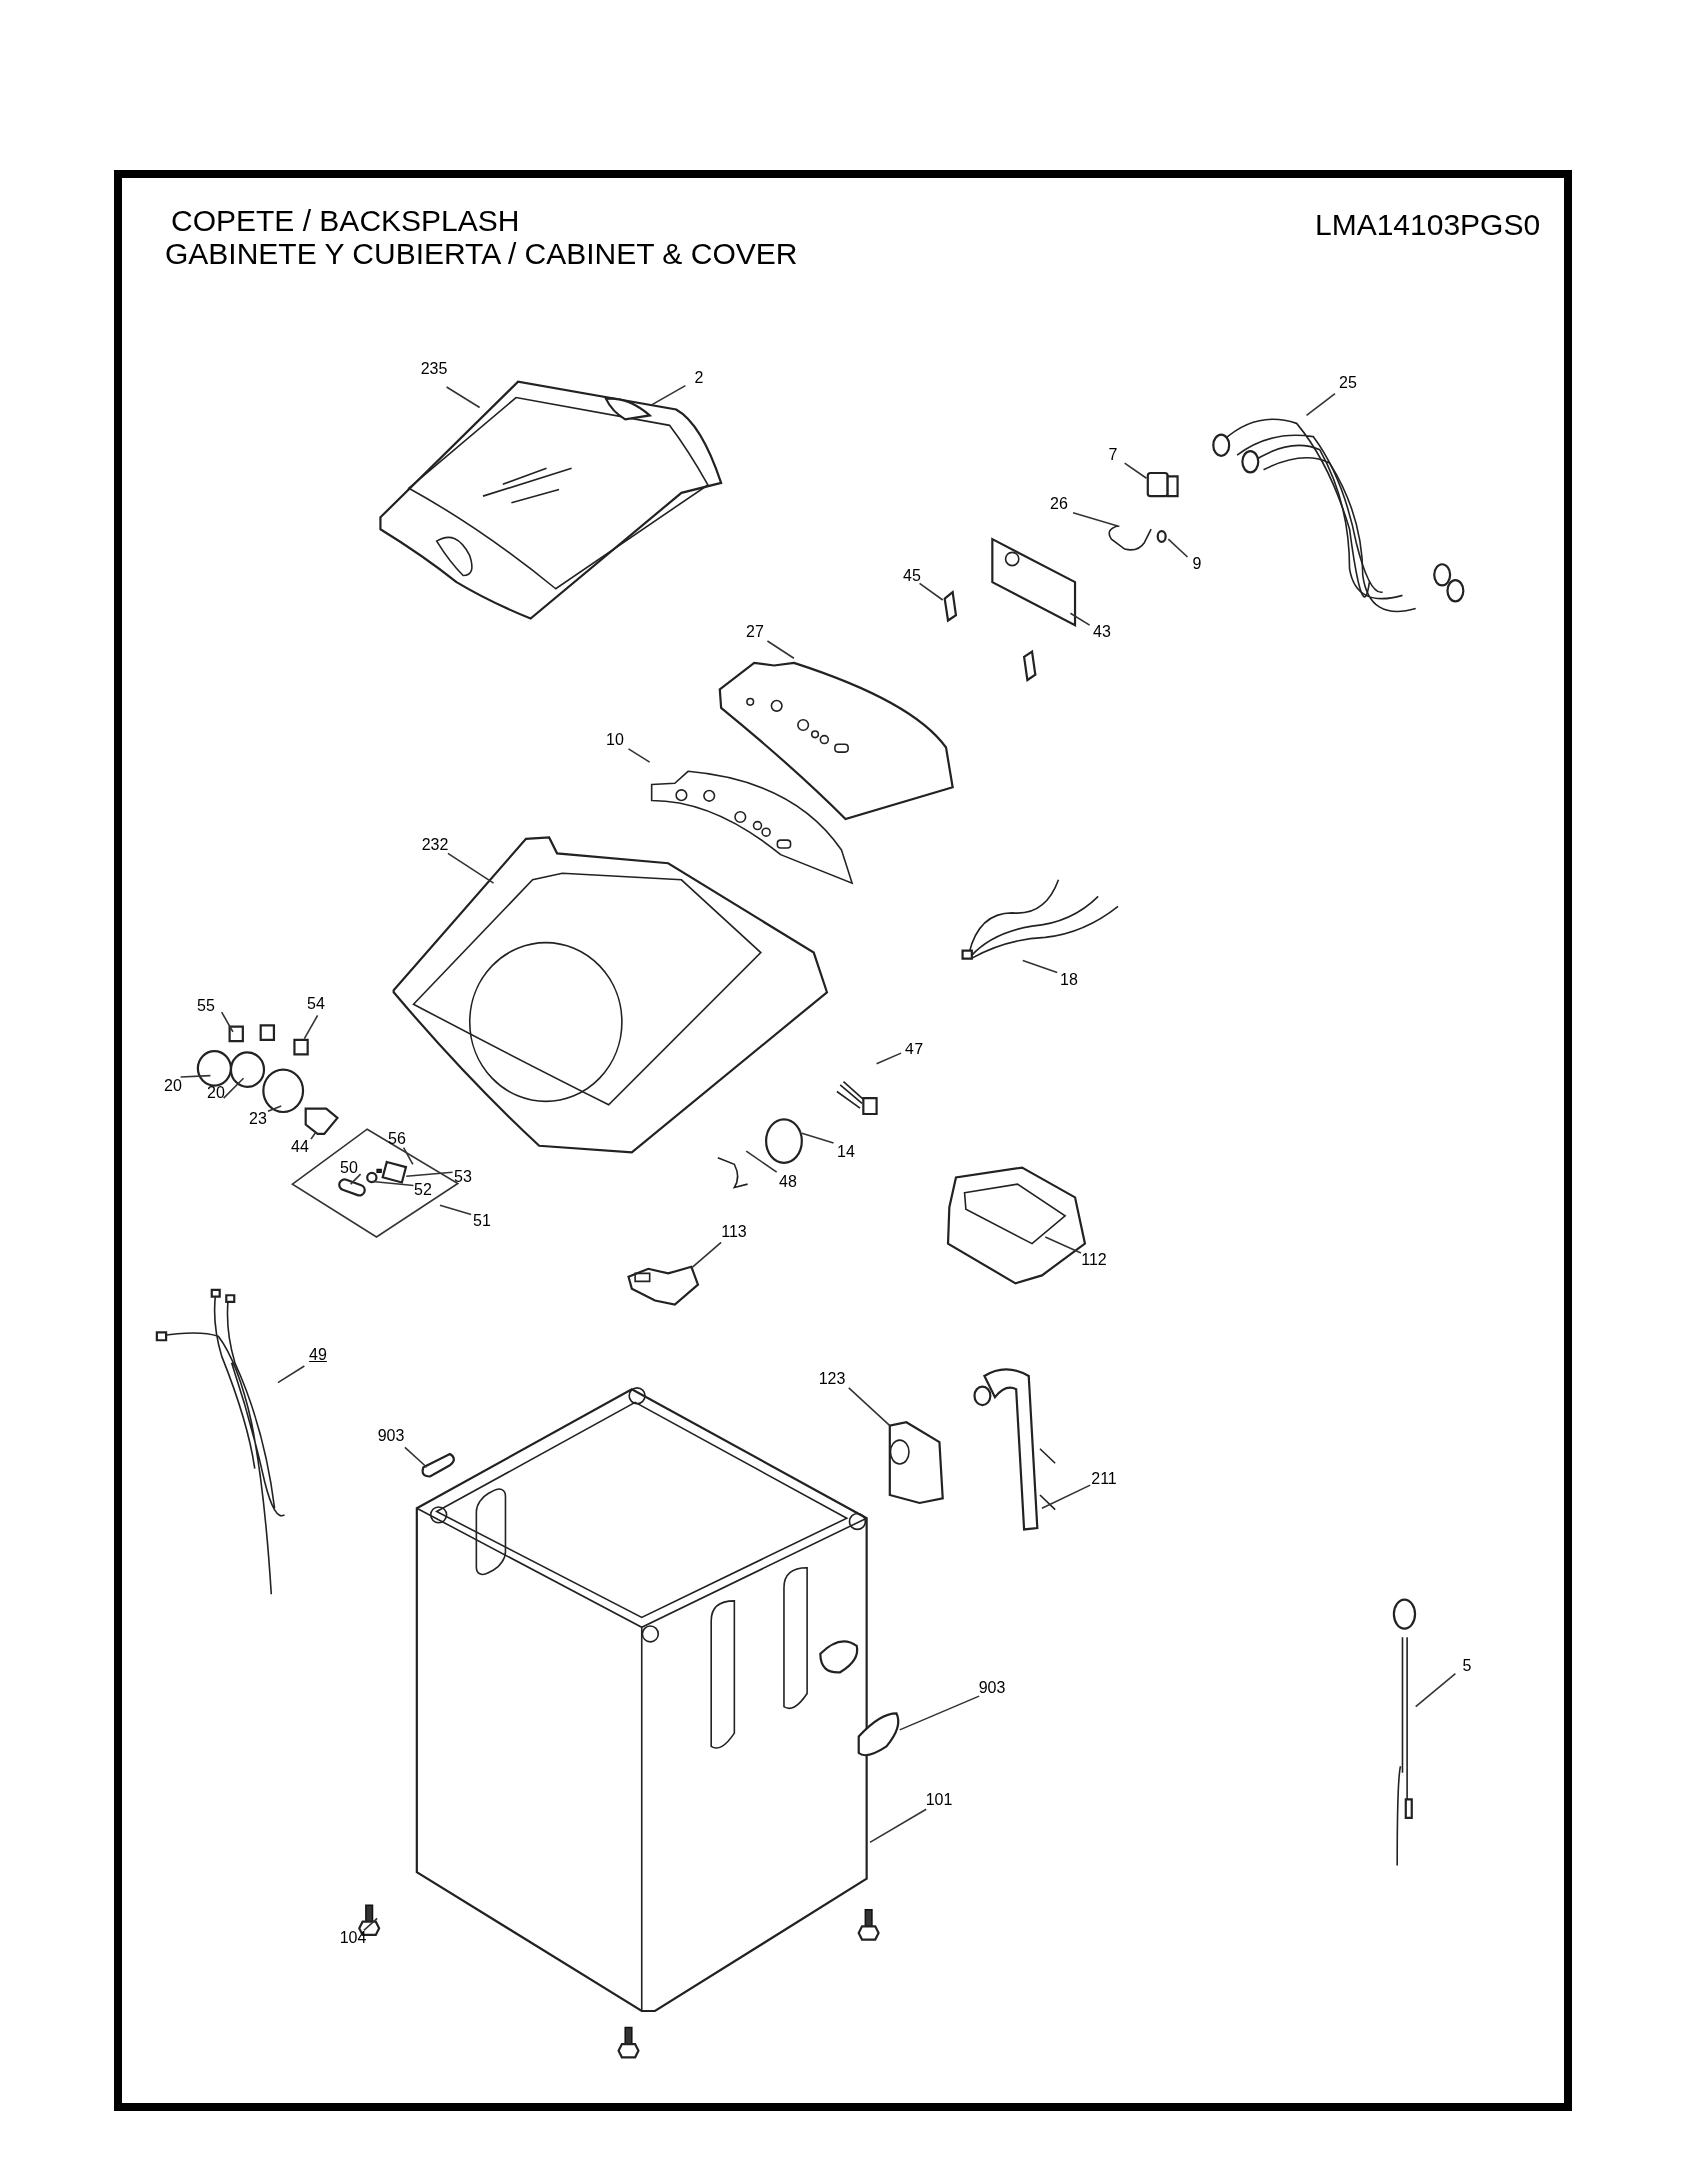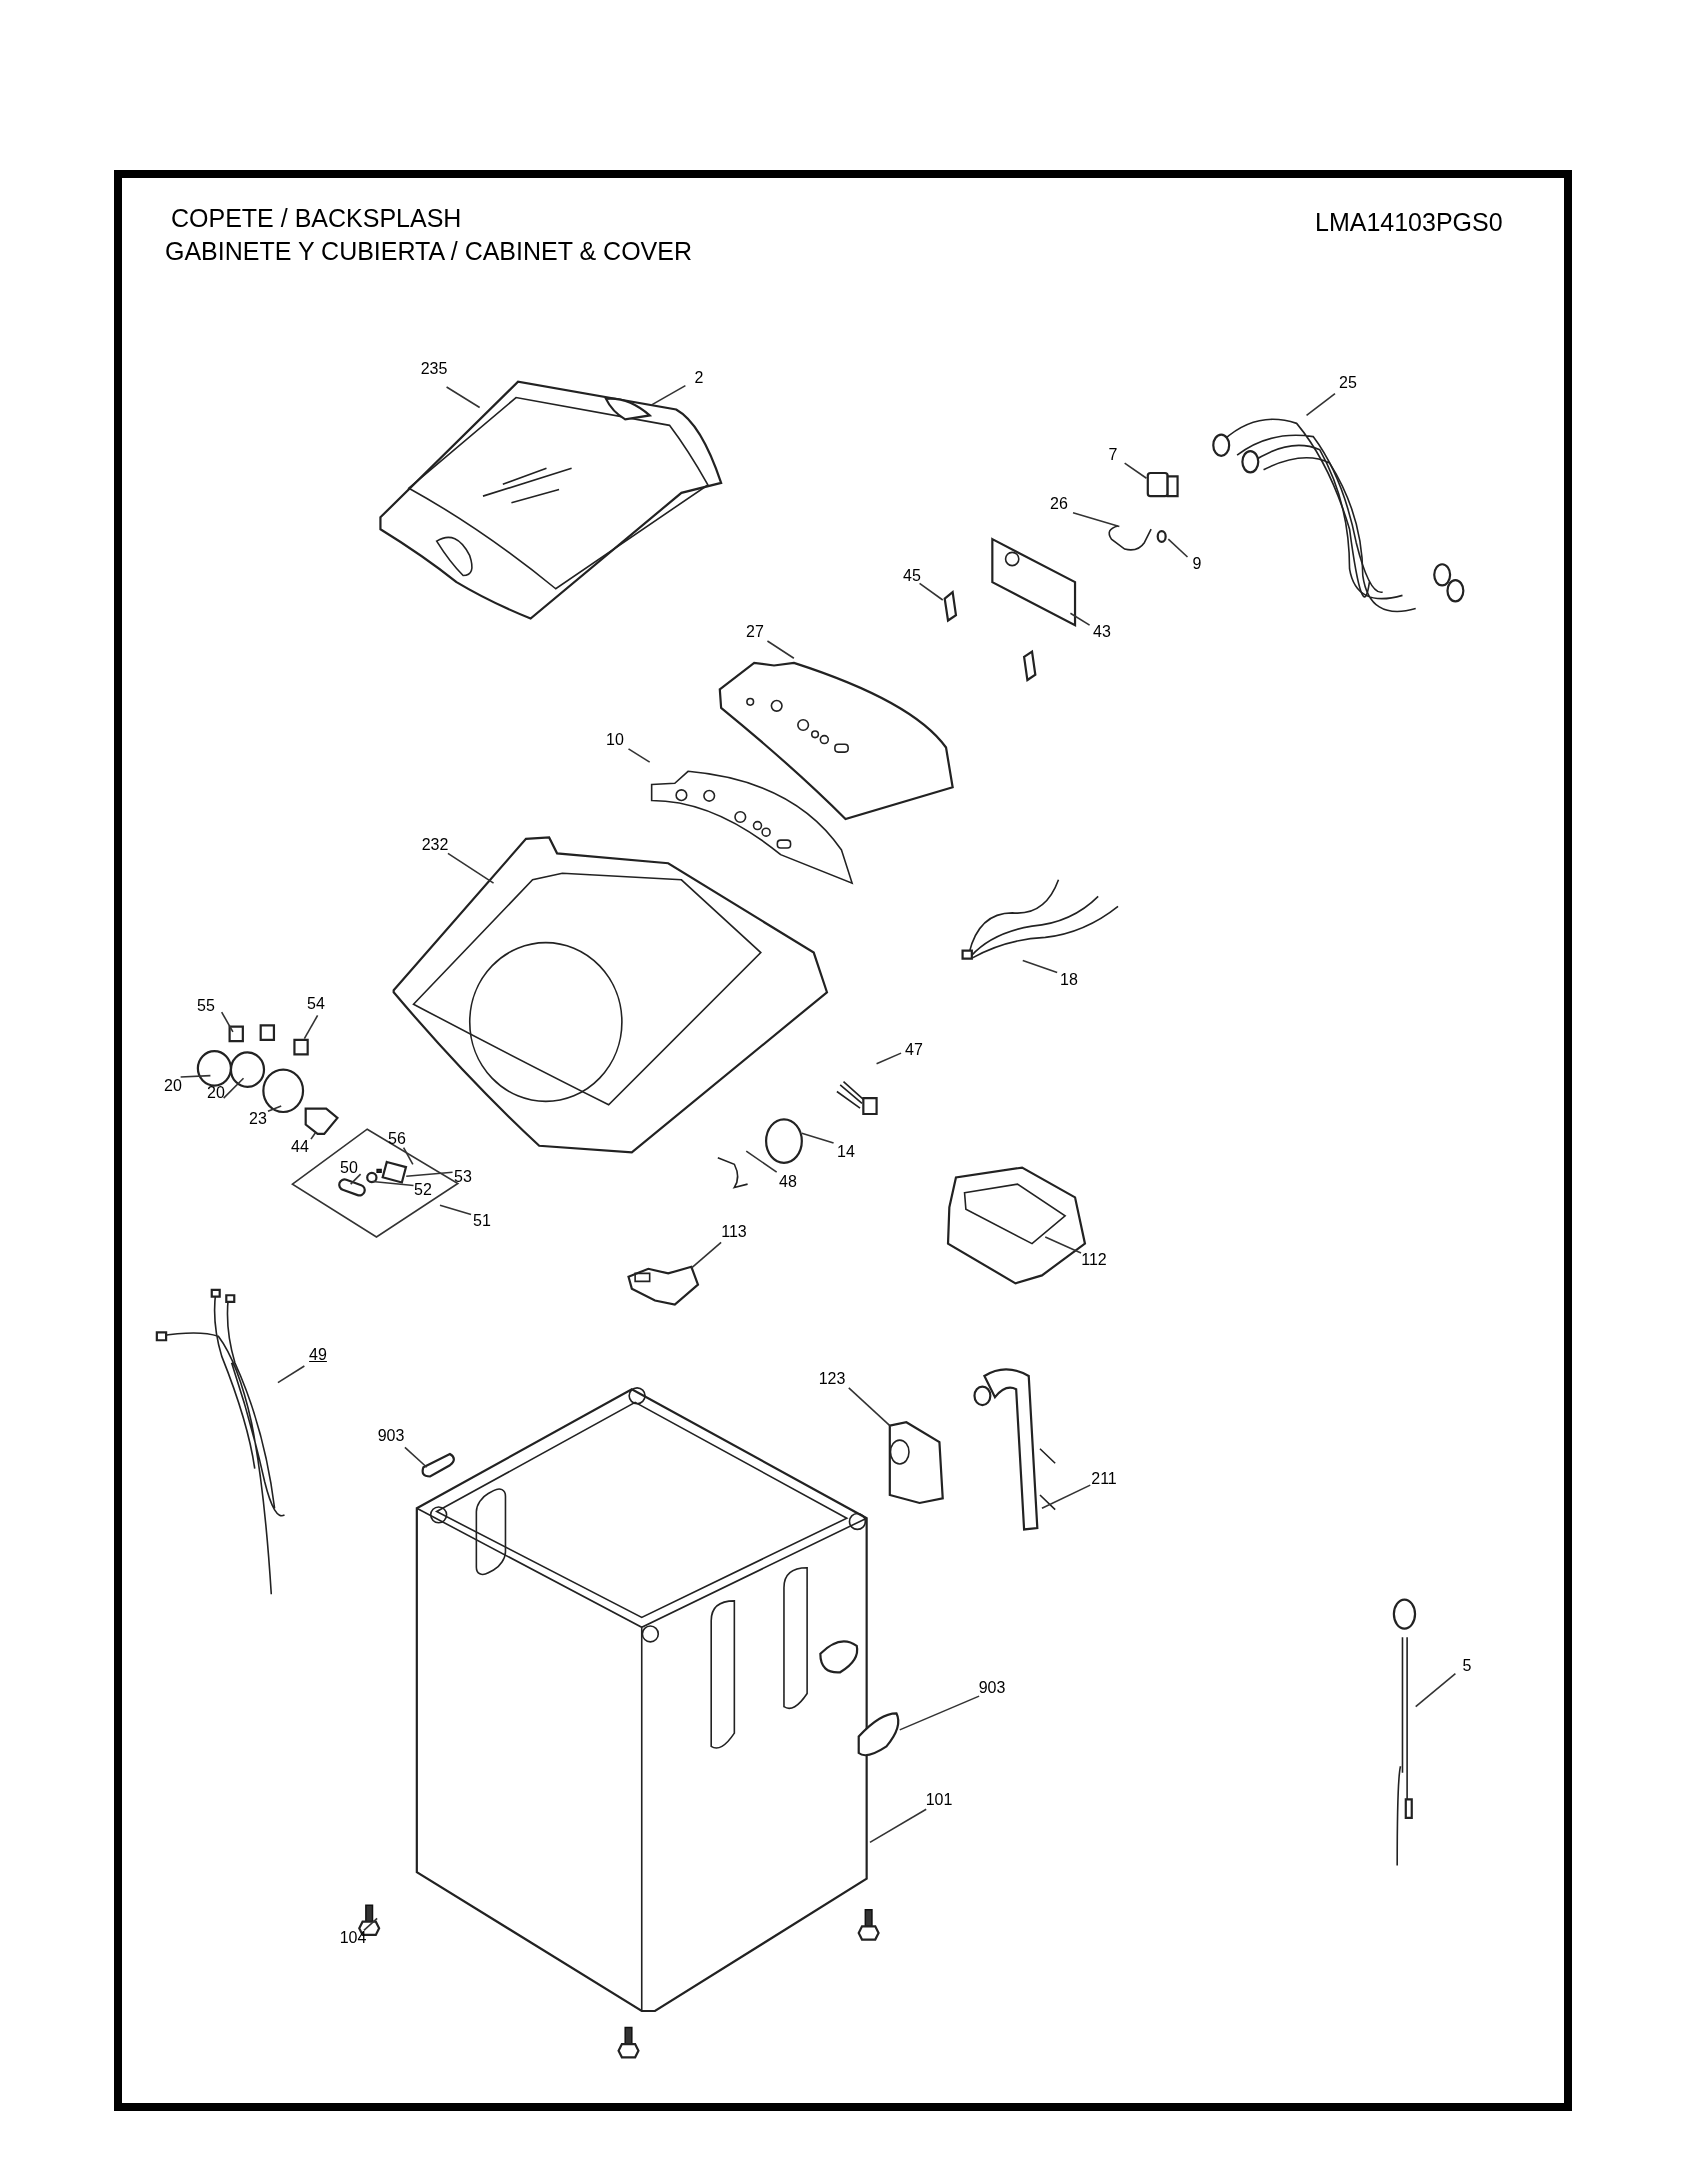--- a/index.html
+++ b/index.html
@@ -1,20 +1,20 @@
 <!DOCTYPE html>
 <html style="font-size:10.6px"><head>
 <meta charset="utf-8">
 <style>
   html, body { margin:0; padding:0; background:#ffffff; }
   body { width:1687px; height:2183px; position:relative; overflow:hidden;
          font-family:"Liberation Sans", sans-serif; color:#000; }
   .frame { position:absolute; left:114px; top:170px; width:1442px; height:1925px;
            border:8px solid #000; }
-  .title { position:absolute; font-size:25px; line-height:1; white-space:nowrap; }
+  .title { position:absolute; font-size:30px; line-height:1; white-space:nowrap; }
   .lbl { position:absolute; font-size:16px; line-height:1; transform:translate(-50%,-50%); white-space:nowrap; }
   svg.art { position:absolute; left:0; top:0; width:1687px; height:2183px; }
   svg.art * { vector-effect:non-scaling-stroke; }
   .ln { stroke:#333; stroke-width:1.6; fill:none; }
   .pt { stroke:#222; stroke-width:2.2; fill:#fff; }
   .pt2 { stroke:#222; stroke-width:1.6; fill:none; }
   .dk { fill:#333; stroke:#111; stroke-width:1.5; }
 </style>
 </head>
 <body>
@@ -225,21 +225,21 @@
 <div class="lbl" style="left:1059px;top:504px;">26</div>
 <div class="lbl" style="left:1197px;top:564px;">9</div>
 <div class="lbl" style="left:912px;top:576px;">45</div>
 <div class="lbl" style="left:1102px;top:632px;">43</div>
 <div class="lbl" style="left:755px;top:632px;">27</div>
 <div class="lbl" style="left:615px;top:740px;text-align:center;">10</div>
 <div class="lbl" style="left:435px;top:845px;">232</div>
 <div class="lbl" style="left:1069px;top:980px;">18</div>
 <div class="lbl" style="left:206px;top:1006px;">55</div>
 <div class="lbl" style="left:316px;top:1004px;">54</div>
-<div class="lbl" style="left:914px;top:1050px;">47</div>
+<div class="lbl" style="left:914px;top:1050px;font-family:Liberation Mono, monospace;">47</div>
 <div class="lbl" style="left:173px;top:1086px;">20</div>
 <div class="lbl" style="left:216px;top:1093px;">20</div>
 <div class="lbl" style="left:258px;top:1119px;">23</div>
 <div class="lbl" style="left:300px;top:1147px;">44</div>
 <div class="lbl" style="left:397px;top:1139px;">56</div>
 <div class="lbl" style="left:846px;top:1152px;">14</div>
 <div class="lbl" style="left:349px;top:1168px;">50</div>
 <div class="lbl" style="left:463px;top:1177px;">53</div>
 <div class="lbl" style="left:423px;top:1190px;">52</div>
 <div class="lbl" style="left:788px;top:1182px;">48</div>

